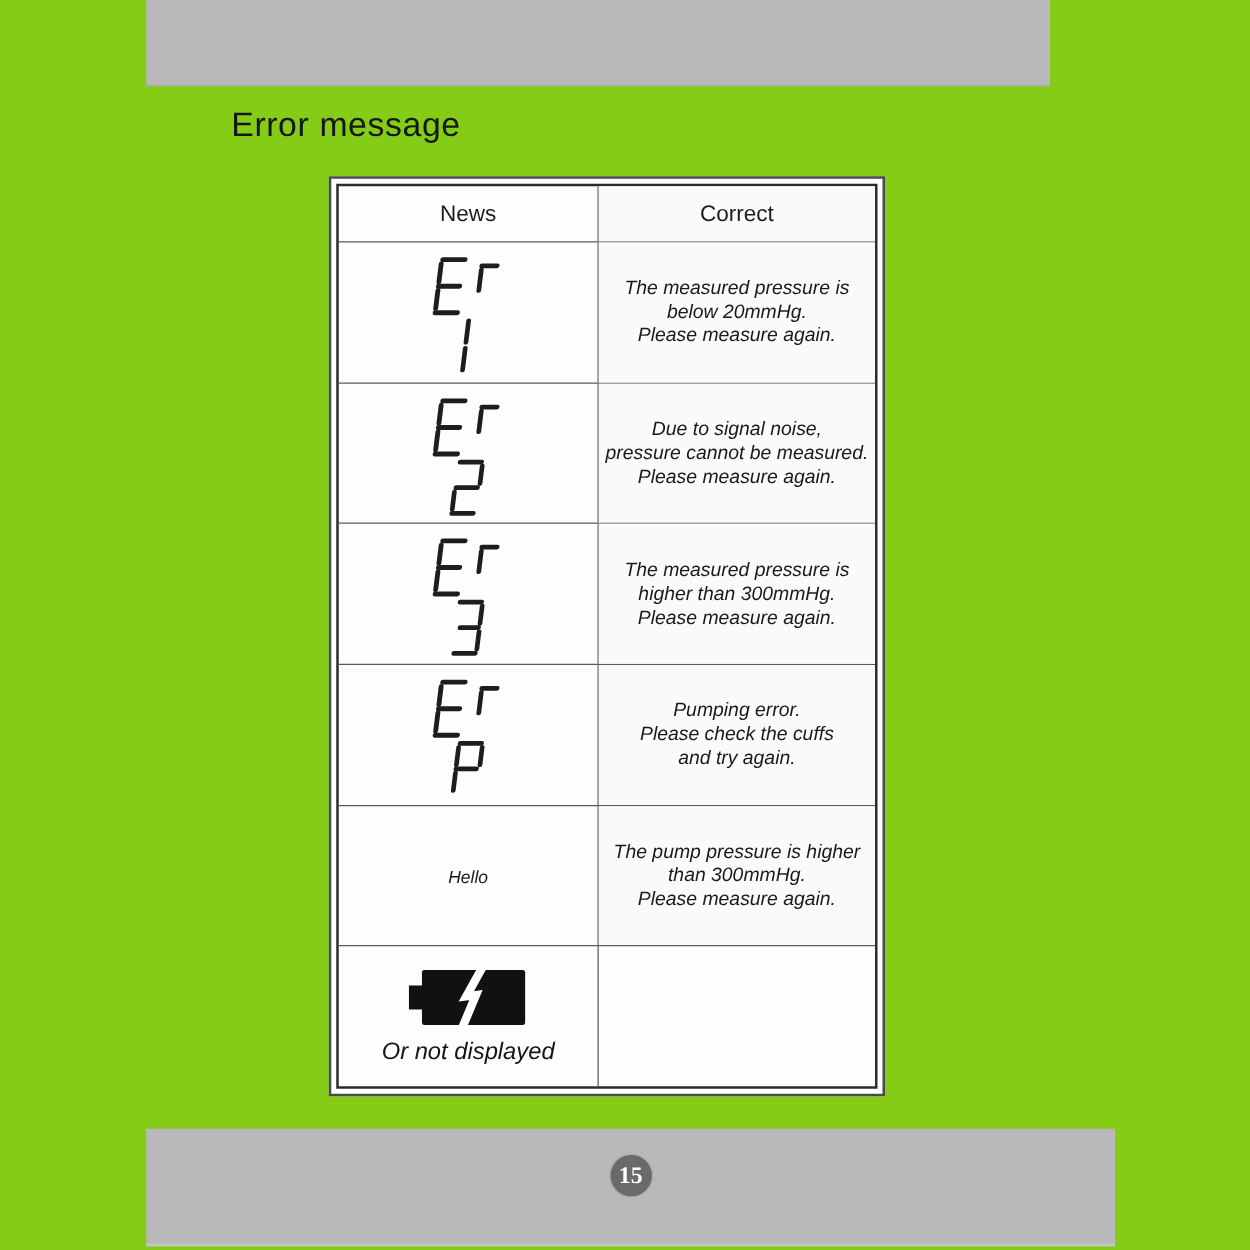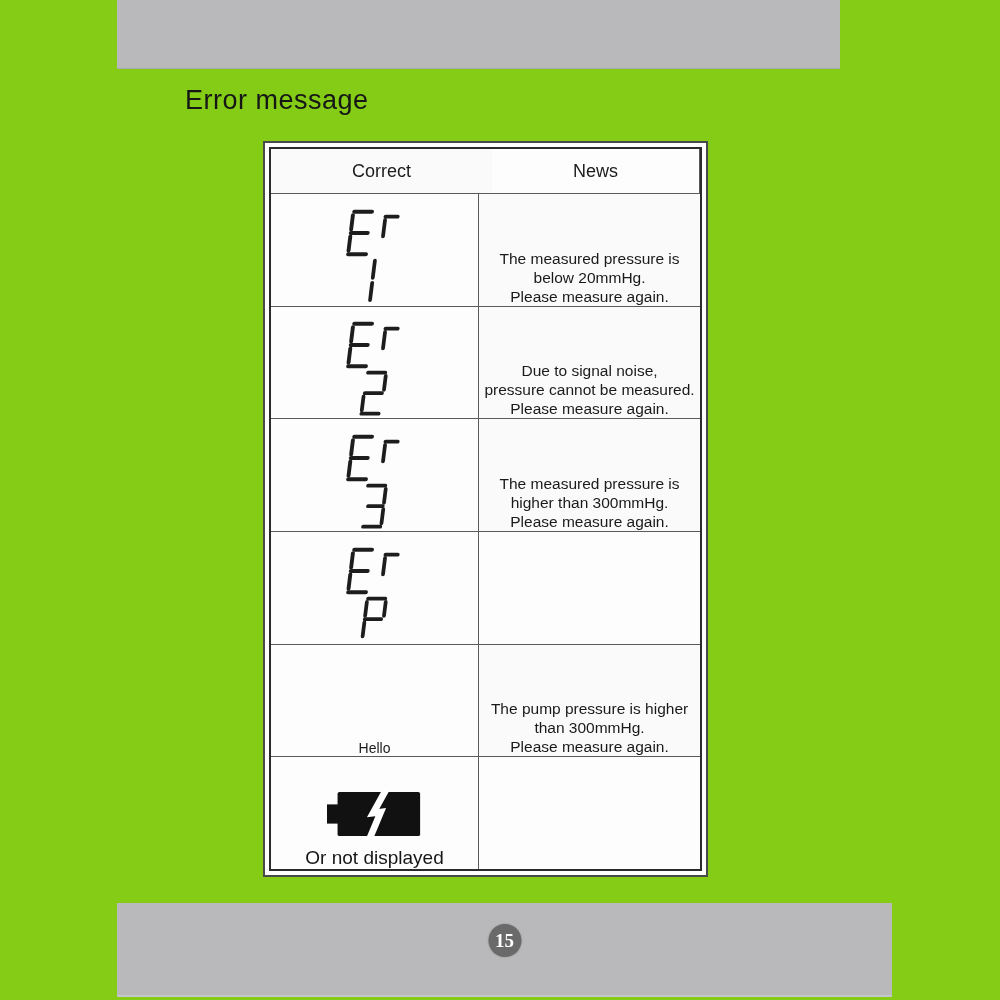--- a/index.html
+++ b/index.html
@@ -14,21 +14,21 @@
   .table-outer{position:absolute;left:263px;top:141px;width:445px;height:736px;border:2px solid #4a4a4a;background:#ffffff;box-sizing:border-box;padding:4px;}
   .table-inner{width:100%;height:100%;border:2px solid #2b2b2b;box-sizing:border-box;display:flex;flex-direction:column;background:#fdfdfd;}
 
   .thead{display:flex;height:44px;flex:0 0 44px;border-bottom:1px solid #5a5a5a;}
   .th{display:flex;align-items:center;justify-content:center;font-size:18px;color:#1c1c1c;}
   .col-news{flex:0 0 48.5%;box-sizing:border-box;border-right:1px solid #5a5a5a;}
   .col-correct{flex:1;box-sizing:border-box;background:#fafafa;}
 
   .tr{display:flex;flex:1;border-bottom:1px solid #5a5a5a;min-height:0;}
   .tr:last-child{border-bottom:none;}
-  .td{display:flex;flex-direction:column;align-items:center;justify-content:flex-end;min-height:0;}
+  .td{display:flex;flex-direction:column;align-items:center;justify-content:center;min-height:0;font-style:italic;}
 
   .correct-text{font-size:15.5px;line-height:19px;color:#1a1a1a;text-align:center;white-space:pre-line;}
 
   .lcd-svg{display:block;}
   .lcd-svg path, .lcd-svg line{stroke:#1d1d1d;stroke-width:4.6;stroke-linecap:round;fill:none;}
 
   .hello-text{font-size:14px;color:#1c1c1c;}
 
   .battery-wrap{display:flex;flex-direction:column;align-items:center;gap:8px;}
   .battery-label{font-size:19px;color:#161616;}
@@ -41,22 +41,22 @@
 <div class="page">
 
   <div class="top-bar"></div>
 
   <div class="title">Error message</div>
 
   <div class="table-outer">
     <div class="table-inner">
 
       <div class="thead">
+        <div class="th col-news">News</div>
         <div class="th col-correct">Correct</div>
-        <div class="th col-news">News</div>
       </div>
 
       <div class="tr">
         <div class="td col-news">
           <svg class="lcd-svg" width="80" height="104" viewBox="0 0 80 104">
               <g transform="translate(16,8) skewX(-7) scale(0.85)">
                 <line x1="4" y1="2" x2="25" y2="2" stroke="#1d1d1d" stroke-width="5.2" stroke-linecap="round"></line>
                 <line x1="3" y1="6" x2="3" y2="23" stroke="#1d1d1d" stroke-width="5.2" stroke-linecap="round"></line>
                 <line x1="3" y1="27" x2="23" y2="27" stroke="#1d1d1d" stroke-width="5.2" stroke-linecap="round"></line>
                 <line x1="3" y1="31" x2="3" y2="48" stroke="#1d1d1d" stroke-width="5.2" stroke-linecap="round"></line>
@@ -154,20 +154,25 @@
                 <line x1="2" y1="6" x2="2" y2="26" stroke="#1d1d1d" stroke-width="5.2" stroke-linecap="round"></line>
               </g>
               <g transform="translate(30,57) skewX(-7) scale(0.82)">
                 <line x1="4" y1="2" x2="25" y2="2" stroke="#1d1d1d" stroke-width="5.2" stroke-linecap="round"></line>
                 <line x1="3" y1="6" x2="3" y2="23" stroke="#1d1d1d" stroke-width="5.2" stroke-linecap="round"></line>
                 <line x1="26" y1="6" x2="26" y2="23" stroke="#1d1d1d" stroke-width="5.2" stroke-linecap="round"></line>
                 <line x1="3" y1="27" x2="23" y2="27" stroke="#1d1d1d" stroke-width="5.2" stroke-linecap="round"></line>
                 <line x1="3" y1="31" x2="3" y2="48" stroke="#1d1d1d" stroke-width="5.2" stroke-linecap="round"></line>
               </g>
             </svg>
+        </div>
+        <div class="td col-correct">
+          <div class="correct-text">Pumping error.
+Please check the cuffs
+and try again.</div>
         </div>
       </div>
 
       <div class="tr">
         <div class="td col-news">
           <div class="hello-text">Hello</div>
         </div>
         <div class="td col-correct">
           <div class="correct-text">The pump pressure is higher
 than 300mmHg.

